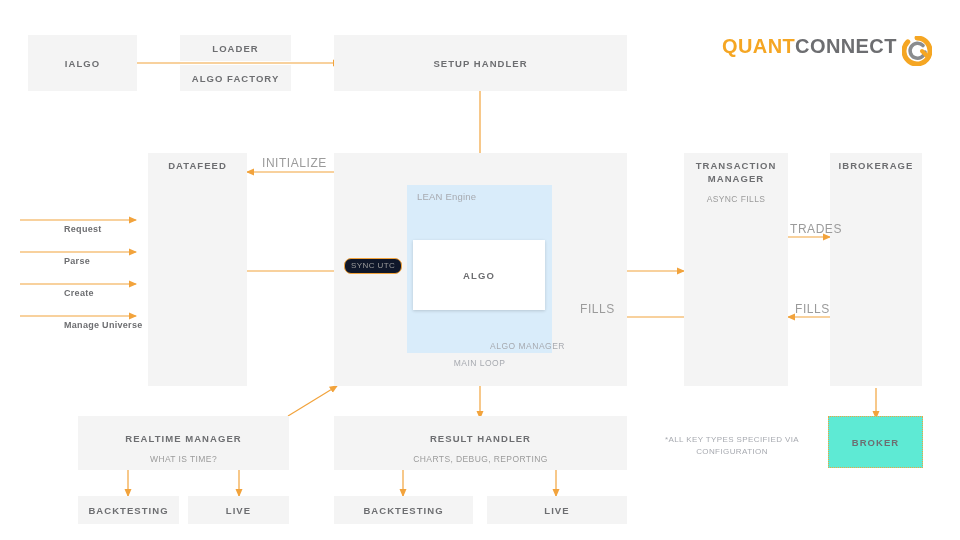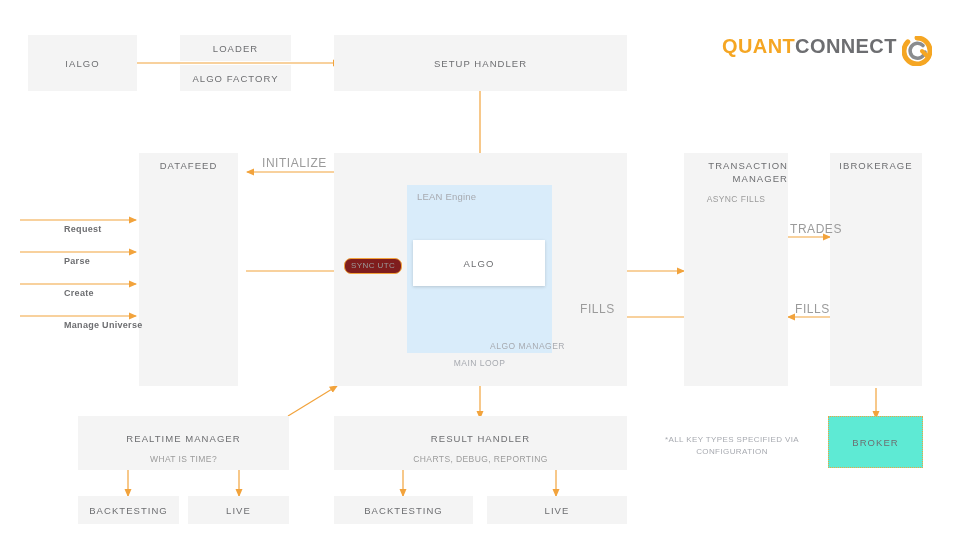--- a/index.html
+++ b/index.html
@@ -18,24 +18,24 @@
   .box {
     position: absolute;
     background: #f4f4f4;
     box-sizing: border-box;
     display: flex;
     flex-direction: column;
     align-items: center;
   }
   .box-title {
     font-size: 9.5px;
-    font-weight: normal;
+    font-weight: bold;
     letter-spacing: 1.05px;
     color: #6d6e71;
-    text-align: right;
+    text-align: center;
     line-height: 13px;
   }
   .box-sub {
     font-size: 8.5px;
     font-weight: normal;
     letter-spacing: 0.4px;
     color: #9b9b9b;
     text-align: center;
     line-height: 12px;
     margin-top: 8px;
@@ -81,21 +81,21 @@
   #lean-engine-label {
     position: absolute;
     left: 417px; top: 191px;
     font-size: 9.5px;
     color: #a7aab0;
     letter-spacing: 0.2px;
   }
   #algo-box {
     position: absolute;
     left: 413px; top: 240px;
-    width: 132px; height: 46px;
+    width: 132px; height: 70px;
     background: #ffffff;
     box-shadow: 0 1px 3px rgba(0,0,0,0.16);
     display: flex;
     align-items: center;
     justify-content: center;
   }
   #algo-box .box-title { font-size: 9.5px; letter-spacing: 1.1px; }
   #algo-manager-label {
     position: absolute;
     left: 407px; top: 341px;
@@ -115,21 +115,21 @@
     color: #a7aab0;
     letter-spacing: 0.5px;
   }
   
   #sync-utc-capsule {
     position: absolute;
     left: 344px; top: 258px;
     padding: 2px 6px 2px 6px;
     border: 1px solid #f2a33c;
     border-radius: 7px;
-    background: #7f1d1d;
+    background: #0f172a;
     font-size: 8px;
     color: #9b9b9b;
     letter-spacing: 0.4px;
     line-height: 10px;
   }
   
   #broker-box {
     position: absolute;
     left: 828px; top: 416px;
     width: 95px; height: 52px;
@@ -238,21 +238,21 @@
     <div id="logo-text">
       <span id="logo-quant">QUANT</span><span id="logo-connect">CONNECT</span>
     </div>
     <svg id="logo-mark" width="30" height="30" viewBox="0 0 30 30" xmlns="http://www.w3.org/2000/svg">
       <path d="M15 2 a13 13 0 1 1 -9.2 3.8" stroke="#f5a623" stroke-width="5" fill="none" stroke-linecap="round"></path>
       <path d="M21 9.5 a7.5 7.5 0 1 0 2 6.5" stroke="#8a8c8e" stroke-width="3.6" fill="none" stroke-linecap="round"></path>
       <path d="M20 15 l6.5 6.5" stroke="#f5a623" stroke-width="4" stroke-linecap="round"></path>
     </svg>
   </div>
 
-  <div class="box" id="datafeed" style="left:139px; top:153px; width:99px; height:233px; padding-top:6px;">
+  <div class="box" id="datafeed" style="left:148px; top:153px; width:99px; height:233px; padding-top:6px;">
     <div class="box-title">DATAFEED</div>
   </div>
 
   <div class="edge-label" style="left:262px; top:156px;">INITIALIZE</div>
 
   <div class="side-label" style="left:20px; top:224px;">Request</div>
   <div class="side-label" style="left:20px; top:256px;">Parse</div>
   <div class="side-label" style="left:20px; top:288px;">Create</div>
   <div class="side-label" style="left:20px; top:320px;">Manage Universe</div>
 

